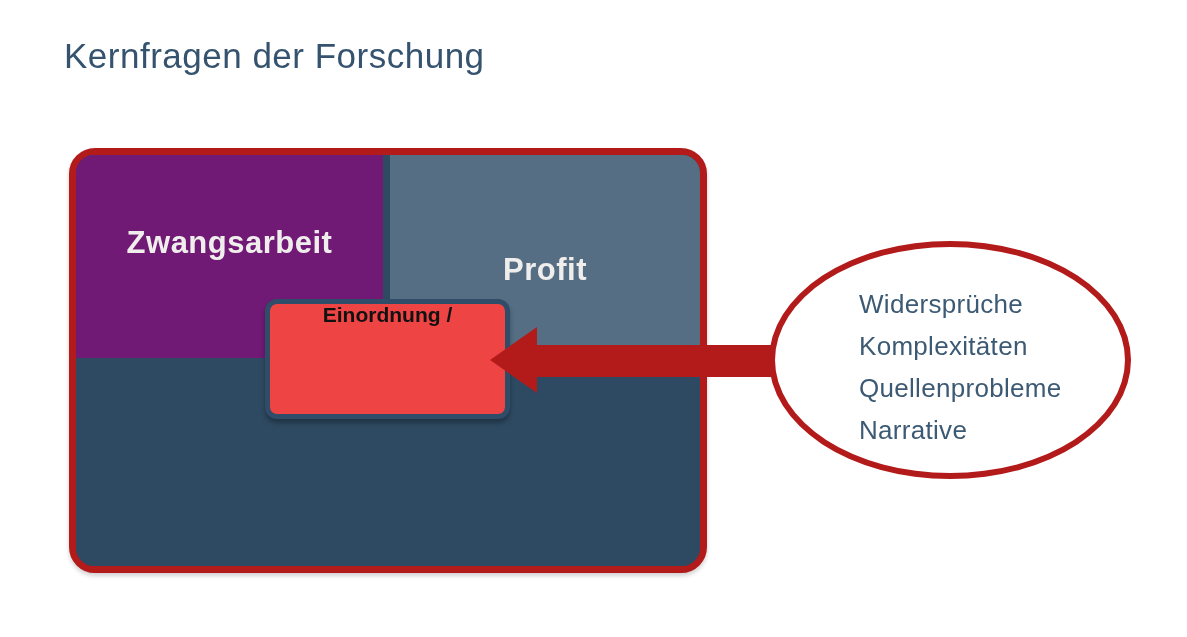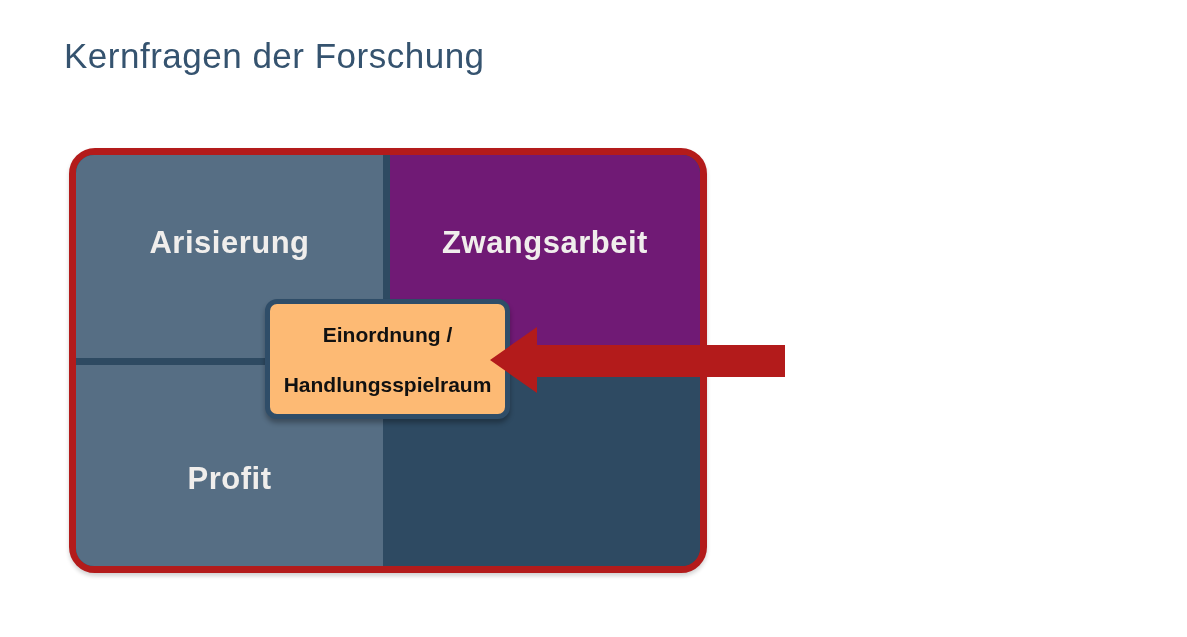--- a/index.html
+++ b/index.html
@@ -42,24 +42,24 @@
     padding:0 28px;box-sizing:border-box;
   }
   .cell-blue{background:#566e84;}
   .cell-gray{background:#701a75;}
   .cell-top .cell-label{position:relative;top:-14px;}
   .cell-bottom .cell-label{position:relative;top:13px;}
   
   .center-box{
     position:absolute;left:265px;top:299px;
     width:245px;height:120px;box-sizing:border-box;
-    background:#fdba74;
+    background:#ef4444;
     border:5px solid #2f4d68;border-radius:12px;
     box-shadow:0 4px 5px rgba(0,0,0,0.3);
-    display:flex;flex-direction:column;align-items:center;justify-content:center;
+    display:flex;flex-direction:column;align-items:center;justify-content:flex-start;
     gap:29px;
     font-weight:bold;font-size:21px;color:#111111;
     text-align:center;
     z-index:2;
   }
   .center-box div{line-height:1;}
   
   .arrow-svg{
     position:absolute;left:485px;top:325px;
     width:300px;height:70px;
@@ -84,35 +84,39 @@
 </style>
 </head>
 <body>
 
 <div class="stage">
 
   <div class="title">Kernfragen der Forschung</div>
 
   <div class="grid-frame">
     <div class="grid-inner">
-      <div class="cell cell-blue cell-top">
-        <span class="cell-label">Arisierung</span>
-      </div>
       <div class="cell cell-gray cell-top">
         <span class="cell-label">Zwangsarbeit</span>
       </div>
       <div class="cell cell-blue cell-bottom">
         <span class="cell-label">Profit</span>
       </div>
     </div>
   </div>
 
   <div class="center-box">
     <div>Einordnung /</div>
-    <div>Handlungsspielraum</div>
   </div>
 
   <svg class="arrow-svg" viewBox="0 0 300 70" aria-hidden="true">
     <polygon points="5,35 52,2 52,20 300,20 300,52 52,52 52,68" fill="#b31b1b"></polygon>
   </svg>
 
+  <div class="annotation-ellipse">
+    <ul class="annotation-list">
+      <li>Widersprüche</li>
+      <li>Komplexitäten</li>
+      <li>Quellenprobleme</li>
+      <li>Narrative</li>
+    </ul>
+  </div>
 
 </div>
 
 </body></html>

